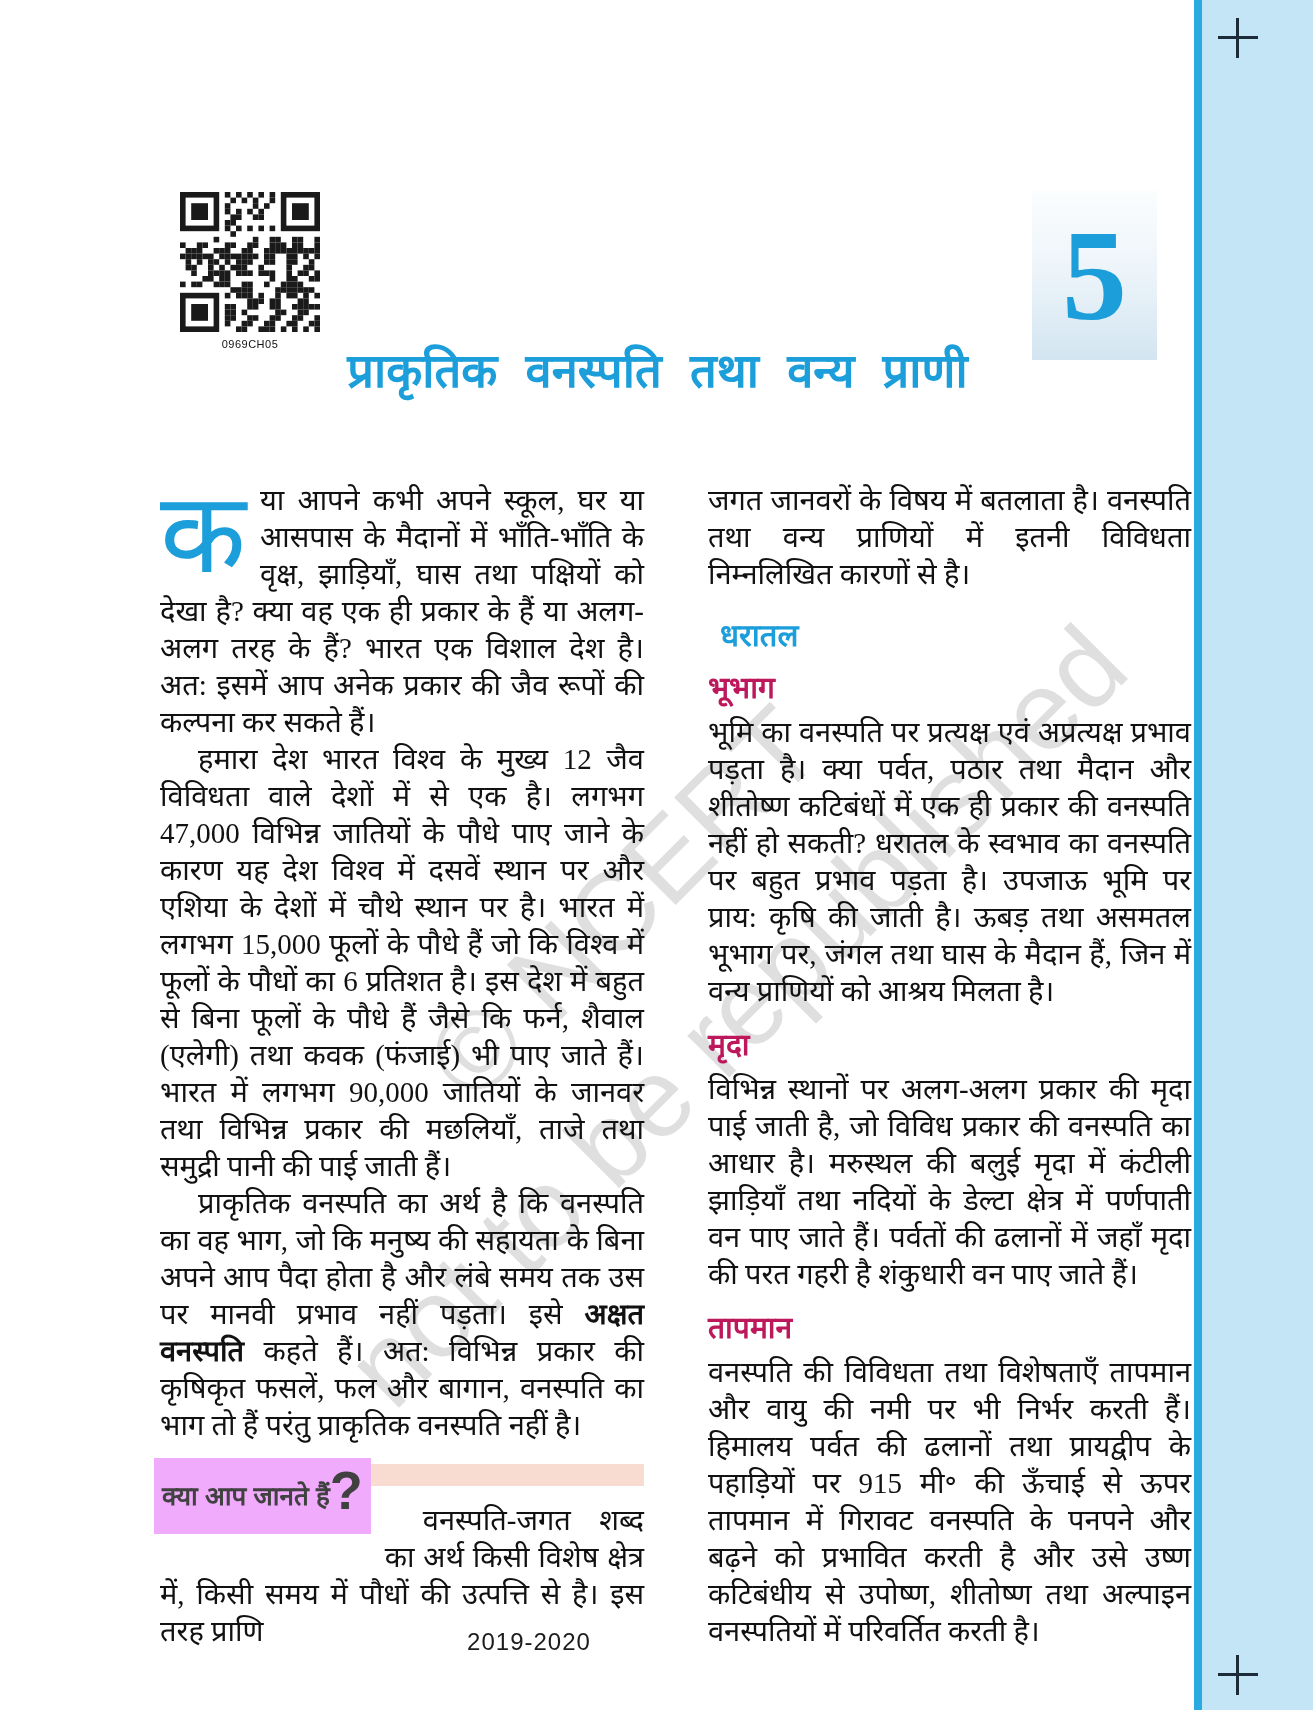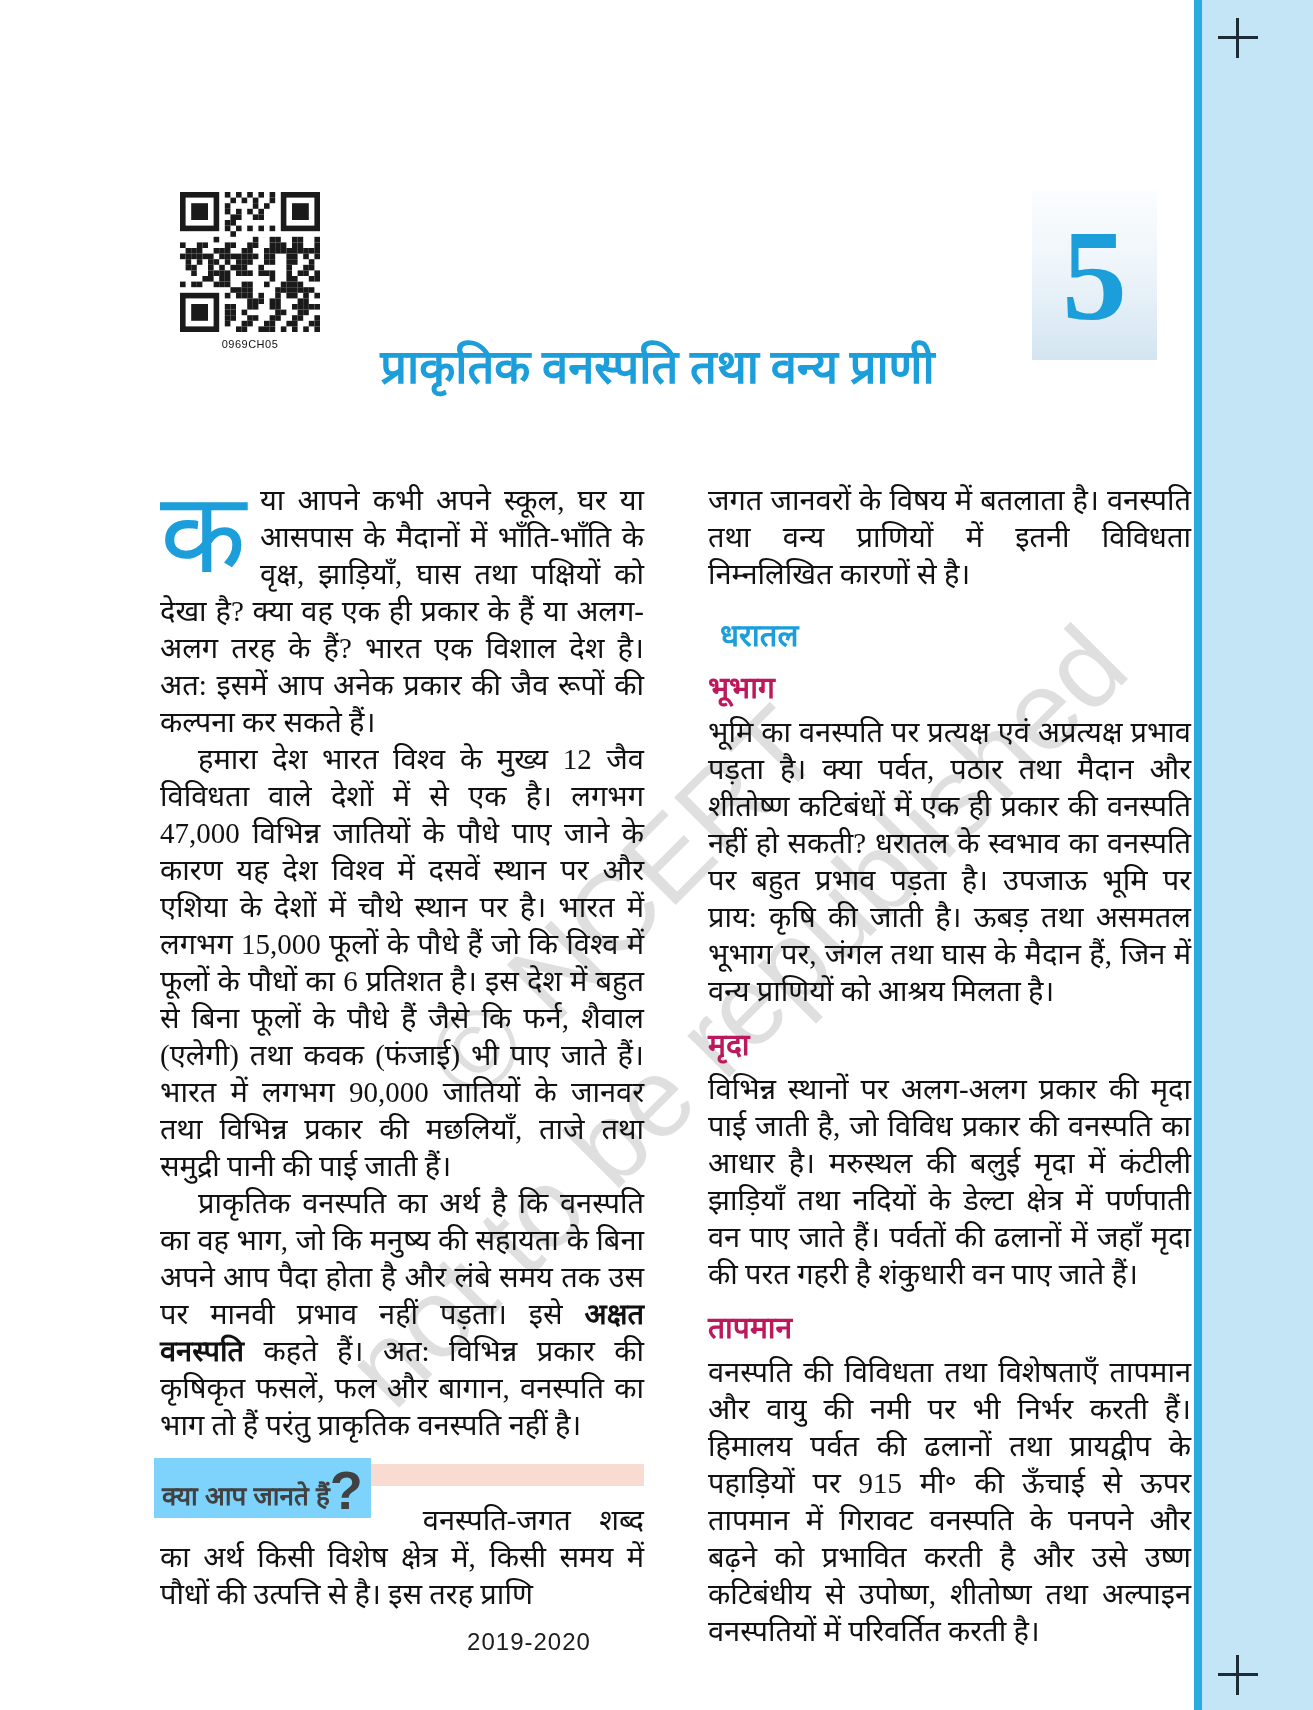--- a/index.html
+++ b/index.html
@@ -30,22 +30,22 @@
             font-size:11px;letter-spacing:.5px;color:#111;}
 
   
   .chapter-box{position:absolute;left:1032px;top:190px;width:125px;height:170px;z-index:2;
                background:linear-gradient(180deg,#fbfdfe 0%,#eef5fa 45%,#d3e5f1 100%);
                display:flex;align-items:center;justify-content:center;}
   .chapter-num{font-family:"Liberation Serif","DejaVu Serif",serif;font-weight:bold;
                font-size:130px;line-height:1;color:#1B9ED9;}
 
   
-  .title{position:absolute;left:160px;top:340px;width:995px;margin:0;text-align:center;z-index:2;
-         font-family:Liberation Serif, serif;font-weight:bold;
+  .title{position:absolute;left:160px;top:348px;width:995px;margin:0;text-align:center;z-index:2;
+         font-family:Liberation Mono, monospace;font-weight:bold;
          font-size:47px;line-height:1.15;color:#1B9ED9;}
 
   
   .col{position:absolute;top:482px;width:484px;z-index:2;font-size:29px;line-height:37px;
        text-align:justify;}
   .col-left{left:160px;}
   .col-right{left:708px;width:483px;}
   .col p{margin:0;}
   .indent{text-indent:38px;}
 
@@ -56,22 +56,22 @@
              font-family:"Liberation Sans","DejaVu Sans",sans-serif;
              margin:26px 12px 12px;text-align:left;}
   .black-sub{color:#be185d;font-weight:bold;font-size:30px;line-height:1.1;
              font-family:"Liberation Sans","DejaVu Sans",sans-serif;
              margin:18px 0 10px;text-align:left;}
   .bold{font-weight:bold;}
 
   
   .dyk{margin-top:20px;background:#F9DCD1;padding:10px 16px 12px 22px;font-size:29px;
        line-height:36px;text-align:justify;}
-  .dyk-label{float:left;background:#7dd3fc;margin:-16px 14px 6px -28px;
-             padding:10px 8px 4px 8px;display:flex;align-items:flex-start;}
+  .dyk-label{float:left;background:#f0abfc;margin:-16px 14px 6px -28px;
+             padding:10px 8px 20px 8px;display:flex;align-items:flex-start;}
   .dyk-label-text{font-family:"Liberation Sans","DejaVu Sans",sans-serif;font-weight:bold;
                   font-size:26px;line-height:1.3;color:#414141;white-space:nowrap;padding-top:12px;}
   .dyk-qmark{font-family:"Liberation Sans","DejaVu Sans",sans-serif;font-weight:bold;
              font-size:54px;line-height:.85;color:#414141;}
   .para-after-box{margin-top:16px !important;}
 
   
   .footer{position:absolute;left:0;top:1628px;width:1058px;text-align:center;z-index:2;
           font-family:"Liberation Sans","DejaVu Sans",sans-serif;font-size:24px;
           letter-spacing:1px;color:#1c1c1c;}

